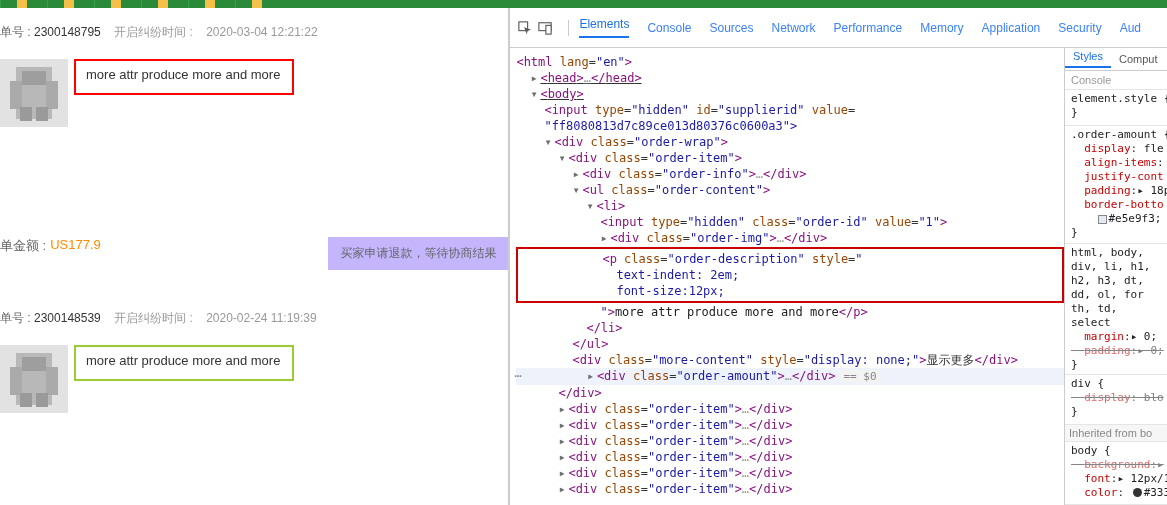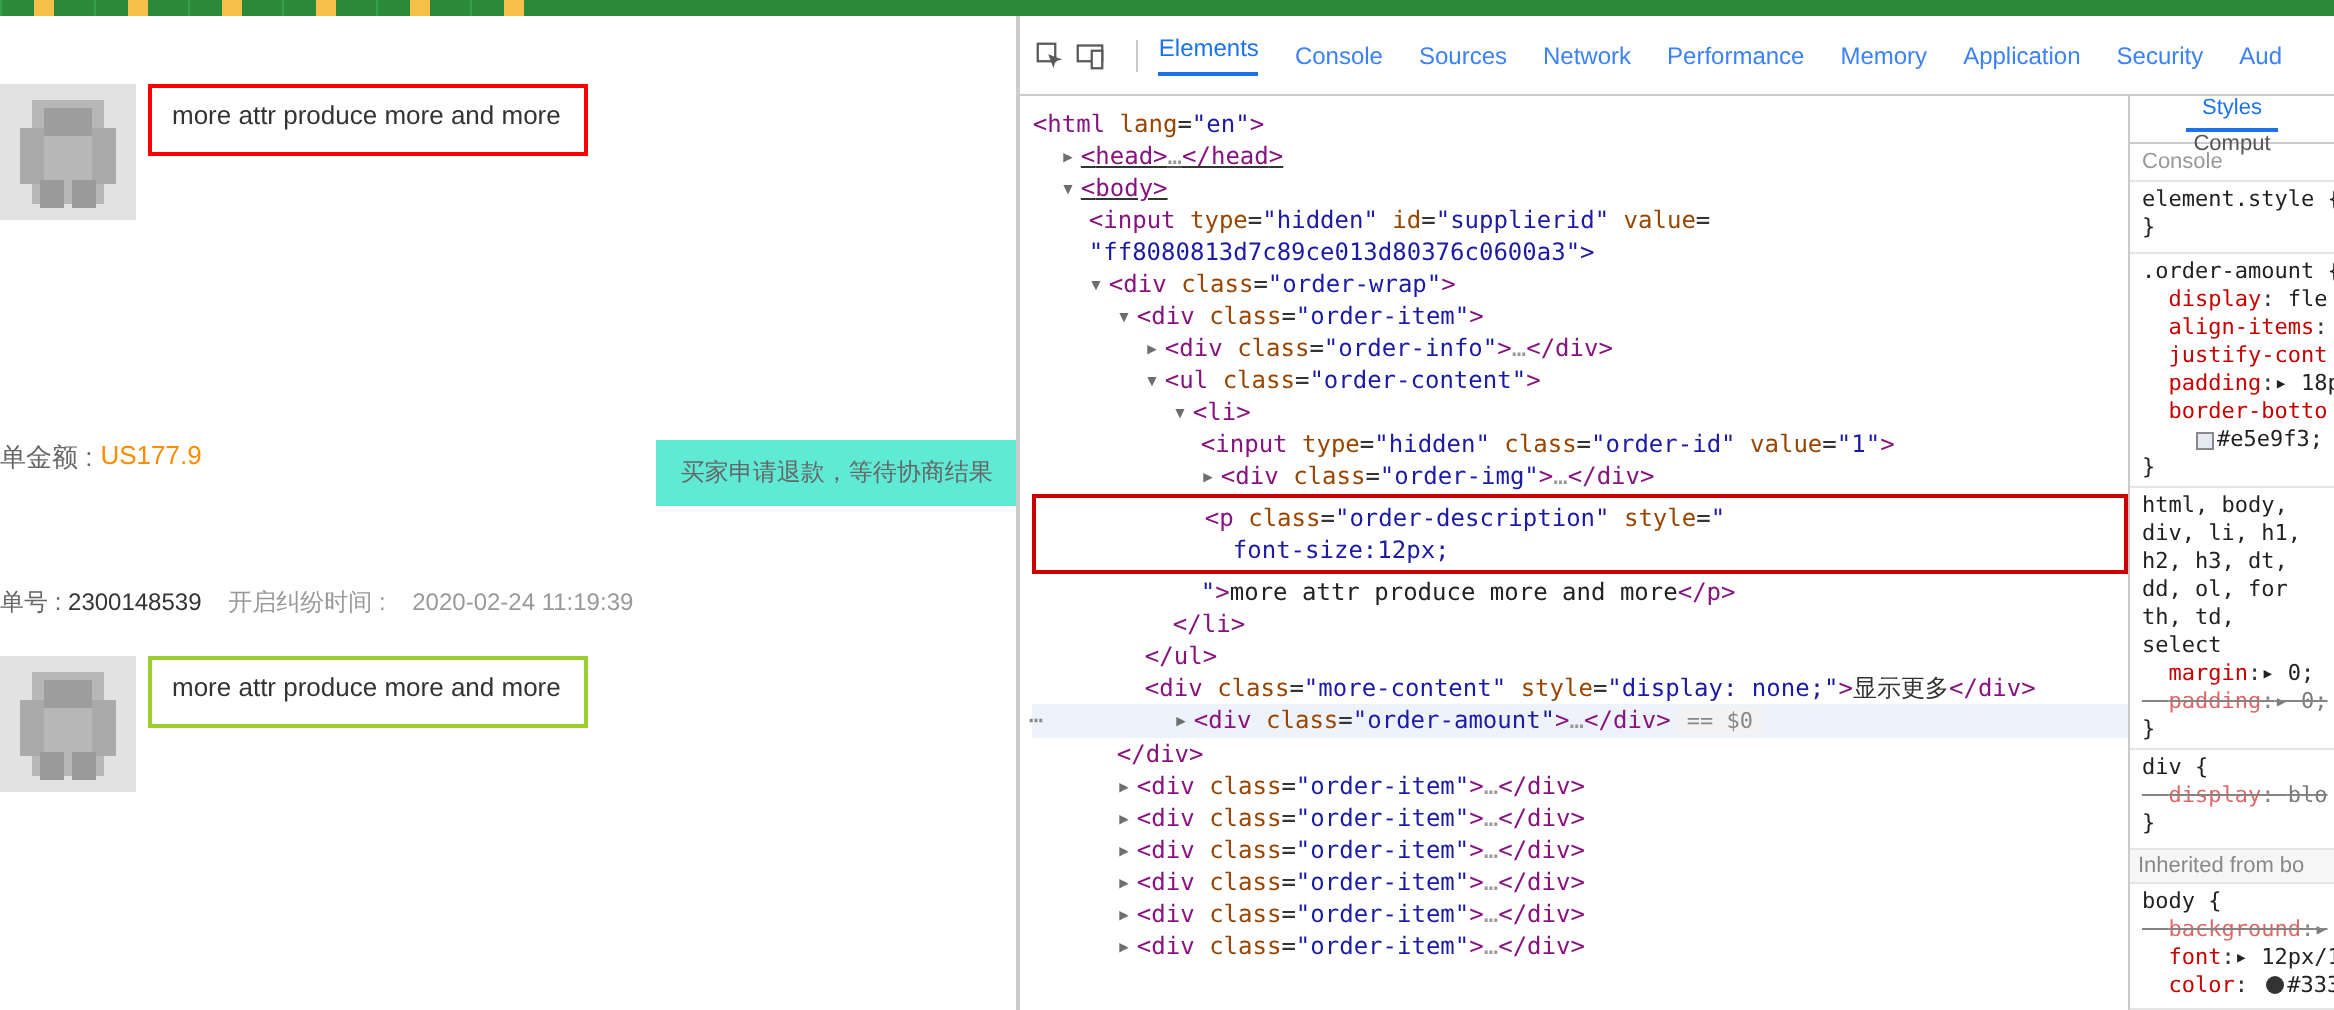--- a/index.html
+++ b/index.html
@@ -22,21 +22,21 @@
 .order-header .time { color: #999; margin-left: 10px; }
 .order-body { display: flex; margin-top: 18px; }
 .thumb { width: 68px; height: 68px; position: relative; }
 .thumb svg { width: 68px; height: 68px; }
 .desc-box { margin-left: 6px; padding: 6px 10px; font-size: 13px; color: #333; border: 2px solid red; display: flex; align-items: flex-start; height: 36px; width: 220px; }
 .desc-box.green { border-color: #9acd32; }
 
 .order-footer { margin-top: 110px; display: flex; font-size: 13px; }
 .order-footer .lbl { color: #666; }
 .order-footer .amt { color: #ff8c00; margin-left: 4px; }
-.order-footer .status { margin-left: auto; background: #5eead4; padding: 8px 12px; color: #666; font-size: 12px; }
+.order-footer .status { margin-left: auto; background: #c4b5fd; padding: 8px 12px; color: #666; font-size: 12px; }
 
 
 .dev { flex:1; display: flex; flex-direction: column; border-left: 1px solid #ccc; }
 .dev-top { height: 40px; border-bottom: 1px solid #ccc; display: flex; align-items: center; padding: 0 8px; font-size: 12px; color: #555; }
 .dev-top .tool-ico { width:14px; height:14px; margin-right: 6px; fill:#5a5a5a; }
 .dev-top .vline { width:1px; height:16px; background:#ccc; margin: 0 10px; }
 .dev-top .tab { margin-right: 18px; cursor: pointer; color: #3b82f6; }
 .dev-top .tab.active { color: #1a73e8; border-bottom: 2px solid #1a73e8; padding-bottom: 5px; }
 
 .dev-body { flex:1; display: flex; overflow: hidden; }
@@ -60,21 +60,21 @@
 .dots { opacity:.85; color:#888; }
 
 .hl-row { background: #eef3fb; display:block; }
 .hl-red { border: 2px solid #c00; display:block; padding:2px 0; margin:1px 0;}
 .eq-badge { background:#f3f3f3; color:#888; padding:0 4px; margin-left:4px; font-size:11px; border-radius:2px;}
 
 .more-cn { color:#333; }
 
 
 .styles-pane { width: 103px; border-left:1px solid #ccc; display:flex; flex-direction:column; font-family: Menlo, Consolas, monospace; font-size: 11px; overflow:hidden;}
-.styles-tabs { display:flex; border-bottom:1px solid #ccc; height:24px; align-items:center; font-family: Arial; font-size:11px; color:#555;flex-direction:column;}
+.styles-tabs { display:flex; border-bottom:1px solid #ccc; height:24px; align-items:center; font-family: Arial; font-size:11px; color:#555;}
 .styles-tabs .stab { padding: 0 8px; }
 .styles-tabs .stab.active { color:#1a73e8; border-bottom:2px solid #1a73e8; padding-bottom:4px;}
 .filter-row { border-bottom:1px solid #e5e5e5; padding:3px 6px; color:#999; font-family: Arial; }
 .rule { padding: 2px 4px 6px 6px; border-bottom:1px solid #e5e5e5; line-height:14px; white-space: nowrap; overflow: hidden; }
 .sel { color:#222; }
 .prop { color:#c80000; }
 .val { color:#222; }
 .strike { text-decoration: line-through; opacity:.6; }
 .swatch { display:inline-block; width:9px; height:9px; border:1px solid #888; background:#e5e9f3; vertical-align:middle; margin-right:2px;}
 .inh { background:#f6f6f6; color:#888; padding:2px 4px; font-family: Arial; border-bottom:1px solid #e5e5e5;}
@@ -104,20 +104,26 @@
         <span class="ico"></span>
       </div>
   </div>
 
   <div class="main">
 
     <div class="left-pane">
       <div class="left-inner">
 
         <div class="order-blk">
+          <div class="order-header">
+            <span>单号 :</span>
+            <span class="num">2300148795</span>
+            <span class="time">开启纠纷时间 :</span>
+            <span class="time">2020-03-04 12:21:22</span>
+          </div>
           <div class="order-body">
             <div class="thumb">
               <svg viewBox="0 0 68 68">
                   <rect width="68" height="68" fill="#e2e2e2"></rect>
                   <rect x="16" y="8" width="36" height="52" fill="#b8b8b8"></rect>
                   <rect x="10" y="22" width="12" height="28" fill="#aaa"></rect>
                   <rect x="46" y="22" width="12" height="28" fill="#aaa"></rect>
                   <rect x="22" y="12" width="24" height="14" fill="#9e9e9e"></rect>
                   <rect x="20" y="48" width="12" height="14" fill="#9a9a9a"></rect>
                   <rect x="36" y="48" width="12" height="14" fill="#9a9a9a"></rect>
@@ -193,20 +199,21 @@
 <div class="ind3"><span class="tri">▾</span><span class="punc">&lt;</span><span class="tag">div</span> <span class="attr-n">class</span>=<span class="attr-v">"order-wrap"</span><span class="punc">&gt;</span></div>
 <div class="ind4"><span class="tri">▾</span><span class="punc">&lt;</span><span class="tag">div</span> <span class="attr-n">class</span>=<span class="attr-v">"order-item"</span><span class="punc">&gt;</span></div>
 <div class="ind5"><span class="tri">▸</span><span class="punc">&lt;</span><span class="tag">div</span> <span class="attr-n">class</span>=<span class="attr-v">"order-info"</span><span class="punc">&gt;</span><span class="dots">…</span><span class="punc">&lt;/</span><span class="tag">div</span><span class="punc">&gt;</span></div>
 <div class="ind5"><span class="tri">▾</span><span class="punc">&lt;</span><span class="tag">ul</span> <span class="attr-n">class</span>=<span class="attr-v">"order-content"</span><span class="punc">&gt;</span></div>
 <div class="ind6"><span class="tri">▾</span><span class="punc">&lt;</span><span class="tag">li</span><span class="punc">&gt;</span></div>
 <div class="ind7"><span class="punc">&lt;</span><span class="tag">input</span> <span class="attr-n">type</span>=<span class="attr-v">"hidden"</span> <span class="attr-n">class</span>=<span class="attr-v">"order-id"</span> <span class="attr-n">value</span>=<span class="attr-v">"1"</span><span class="punc">&gt;</span></div>
 <div class="ind7"><span class="tri">▸</span><span class="punc">&lt;</span><span class="tag">div</span> <span class="attr-n">class</span>=<span class="attr-v">"order-img"</span><span class="punc">&gt;</span><span class="dots">…</span><span class="punc">&lt;/</span><span class="tag">div</span><span class="punc">&gt;</span></div>
 
 <span class="hl-red">
 <div class="ind7"><span class="punc">&lt;</span><span class="tag">p</span> <span class="attr-n">class</span>=<span class="attr-v">"order-description"</span> <span class="attr-n">style</span>=<span class="attr-v">"</span></div>
+<div class="ind8"><span class="attr-v">text-indent: 2em;</span></div>
 <div class="ind8"><span class="attr-v">font-size:12px;</span></div>
 </span>
 
 <div class="ind7"><span class="attr-v">"</span><span class="punc">&gt;</span><span class="txt">more attr produce more and more</span><span class="punc">&lt;/</span><span class="tag">p</span><span class="punc">&gt;</span></div>
 <div class="ind6"><span class="punc">&lt;/</span><span class="tag">li</span><span class="punc">&gt;</span></div>
 <div class="ind5"><span class="punc">&lt;/</span><span class="tag">ul</span><span class="punc">&gt;</span></div>
 <div class="ind5"><span class="punc">&lt;</span><span class="tag">div</span> <span class="attr-n">class</span>=<span class="attr-v">"more-content"</span> <span class="attr-n">style</span>=<span class="attr-v">"display: none;"</span><span class="punc">&gt;</span><span class="more-cn">显示更多</span><span class="punc">&lt;/</span><span class="tag">div</span><span class="punc">&gt;</span></div>
 
 <span class="hl-row">
 <span style="position:relative; left:-2px; color:#888;">⋯</span>

